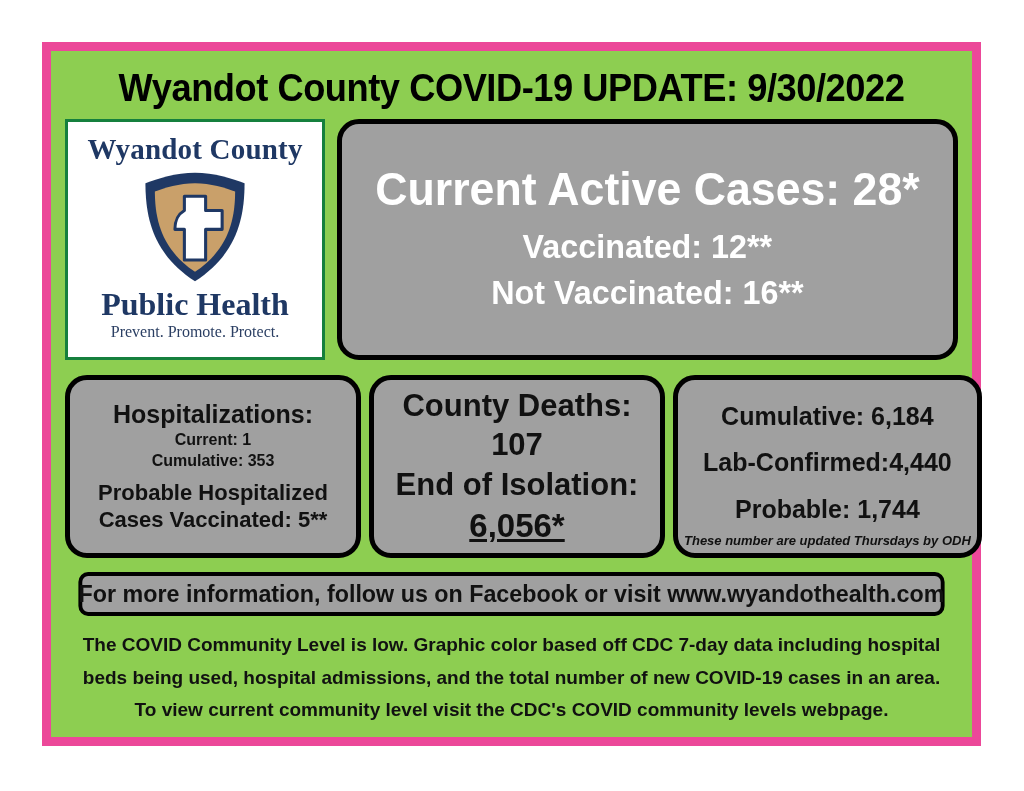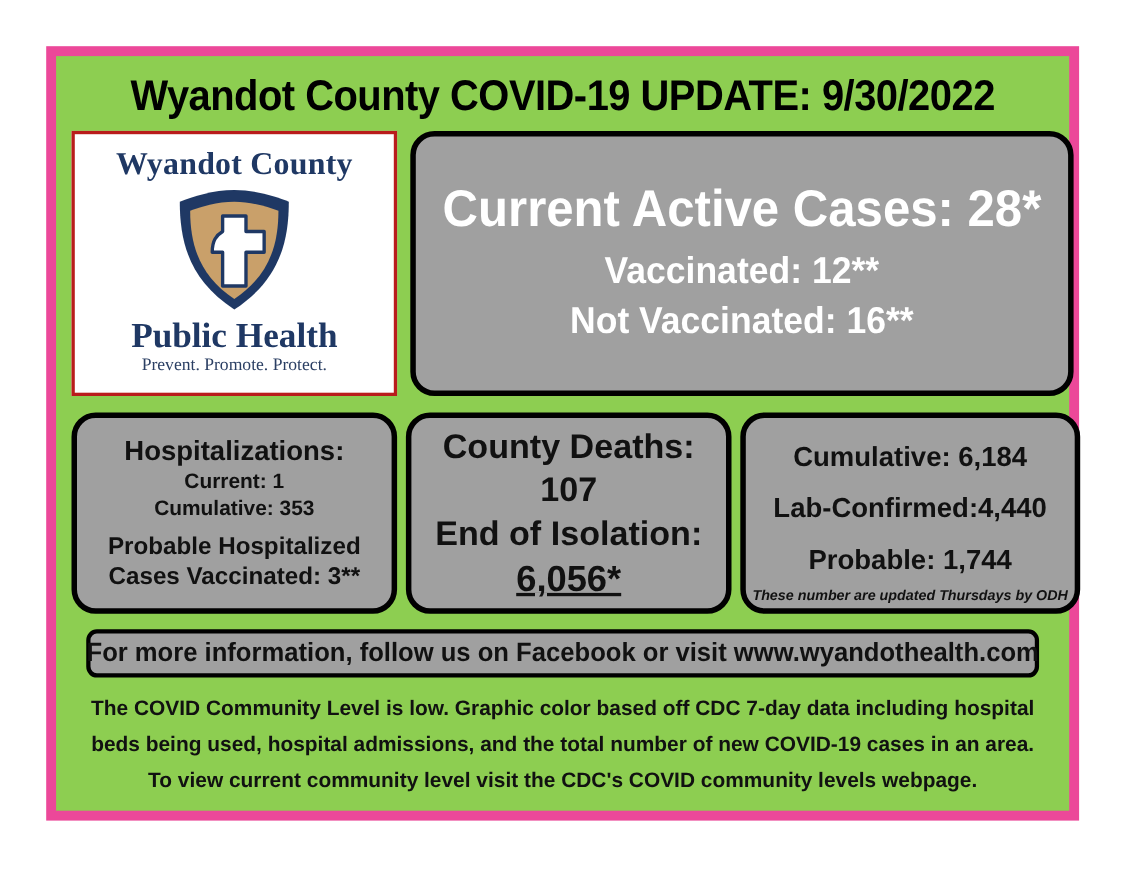--- a/index.html
+++ b/index.html
@@ -64,23 +64,23 @@
 
   
   .row-top {
     display: flex;
     gap: 12px;
     height: 254px;
   }
 
   
   .logo-panel {
-    width: 296px;
+    width: 260px;
     background: #ffffff;
-    border: 3px solid #b91c1c;
+    border: 3px solid #15803d;
     display: flex;
     flex-direction: column;
     align-items: center;
     justify-content: center;
     padding: 8px 6px 10px 6px;
     flex: none;
   }
   .logo-line1 {
     font-family: "Liberation Serif", serif;
     font-weight: bold;
@@ -147,21 +147,21 @@
     flex: none;
     padding: 6px 6px;
     font-weight: bold;
   }
   .hosp-head {
     font-size: 25px;
     line-height: 1.25;
     white-space: nowrap;
   }
   .hosp-line {
-    font-size: 19px;
+    font-size: 16px;
     line-height: 1.3;
     white-space: nowrap;
   }
   .hosp-foot {
     font-size: 22px;
     line-height: 1.22;
     margin-top: 8px;
     white-space: nowrap;
   }
 
@@ -267,21 +267,21 @@
 
     </div>
 
     <div class="row-mid">
 
       <div class="card card-hosp">
         <div class="hosp-head">Hospitalizations:</div>
         <div class="hosp-line">Current:  1</div>
         <div class="hosp-line">Cumulative:  353</div>
         <div class="hosp-foot">Probable Hospitalized</div>
-        <div class="hosp-foot" style="margin-top:0">Cases Vaccinated: 3**</div>
+        <div class="hosp-foot" style="margin-top:0">Cases Vaccinated: 5**</div>
       </div>
 
       <div class="card card-deaths">
         <div class="deaths-label">County Deaths:</div>
         <div class="deaths-value">107</div>
         <div class="deaths-label">End of Isolation:</div>
         <div class="deaths-value-big">6,056*</div>
       </div>
 
       <div class="card card-cumulative">

